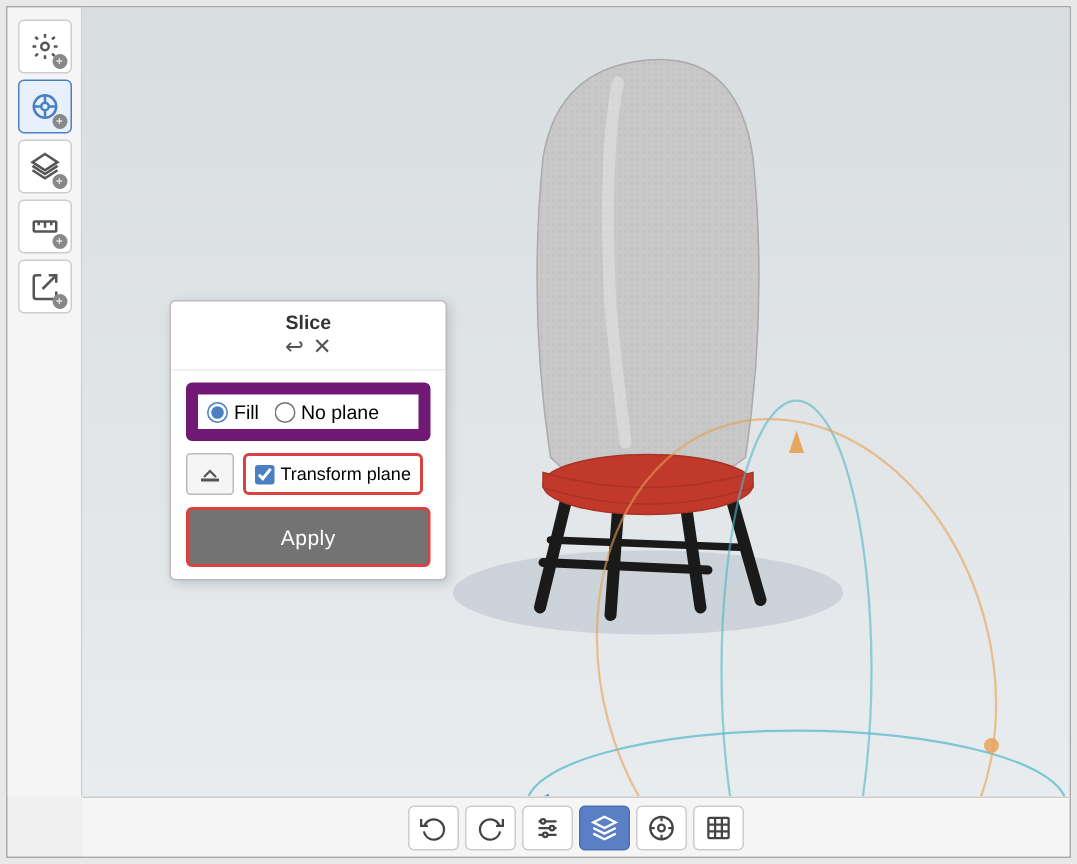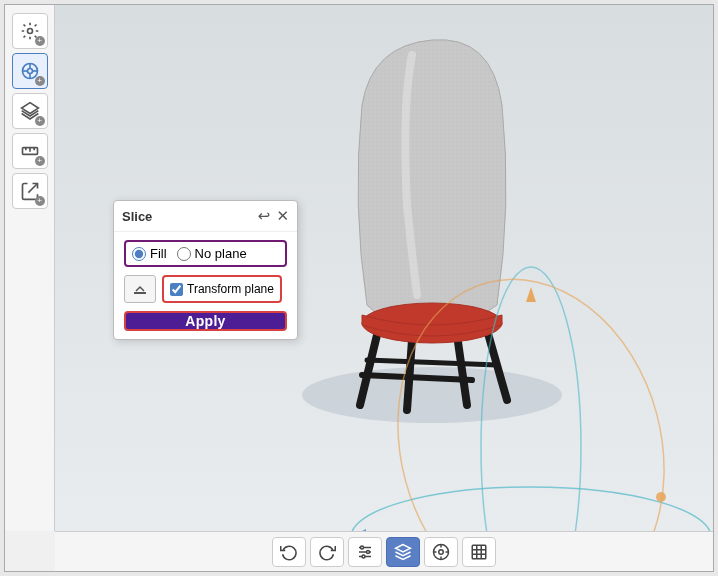--- a/index.html
+++ b/index.html
@@ -92,20 +92,21 @@
       border-radius: 4px;
       box-shadow: 2px 2px 8px rgba(0,0,0,0.15);
       z-index: 10;
     }
     .slice-header {
       display: flex;
       align-items: center;
       justify-content: space-between;
       padding: 6px 8px;
       border-bottom: 1px solid #eee;
+      flex-direction: column;
     }
     .slice-title {
       font-weight: bold;
       font-size: 13px;
       color: #333;
     }
     .slice-header-icons {
       display: flex;
       gap: 6px;
       align-items: center;
@@ -113,21 +114,21 @@
     .slice-body {
       padding: 8px 10px;
       display: flex;
       flex-direction: column;
       gap: 8px;
     }
     .fill-row {
       display: flex;
       align-items: center;
       gap: 10px;
-      border: 2px solid #701a75;
+      border: 8px solid #701a75;
       border-radius: 4px;
       padding: 4px 6px;
     }
     .radio-label {
       display: flex;
       align-items: center;
       gap: 4px;
       cursor: pointer;
       font-size: 13px;
     }
@@ -165,26 +166,27 @@
       cursor: pointer;
     }
     .transform-check-box input[type=checkbox] {
       width: 13px;
       height: 13px;
       accent-color: #4a7fc1;
     }
 
     .apply-btn {
       width: 100%;
-      background: #4c1d95;
+      padding: 10px;
+      background: #737373;
       color: white;
       border: 2px solid #d94040;
       border-radius: 4px;
       font-size: 14px;
-      font-weight: 700;
+      font-weight: 400;
       cursor: pointer;
       letter-spacing: 0.3px;
     }
 
     
     .bottom-toolbar {
       position: absolute;
       left: 50px;
       right: 0;
       bottom: 0;

